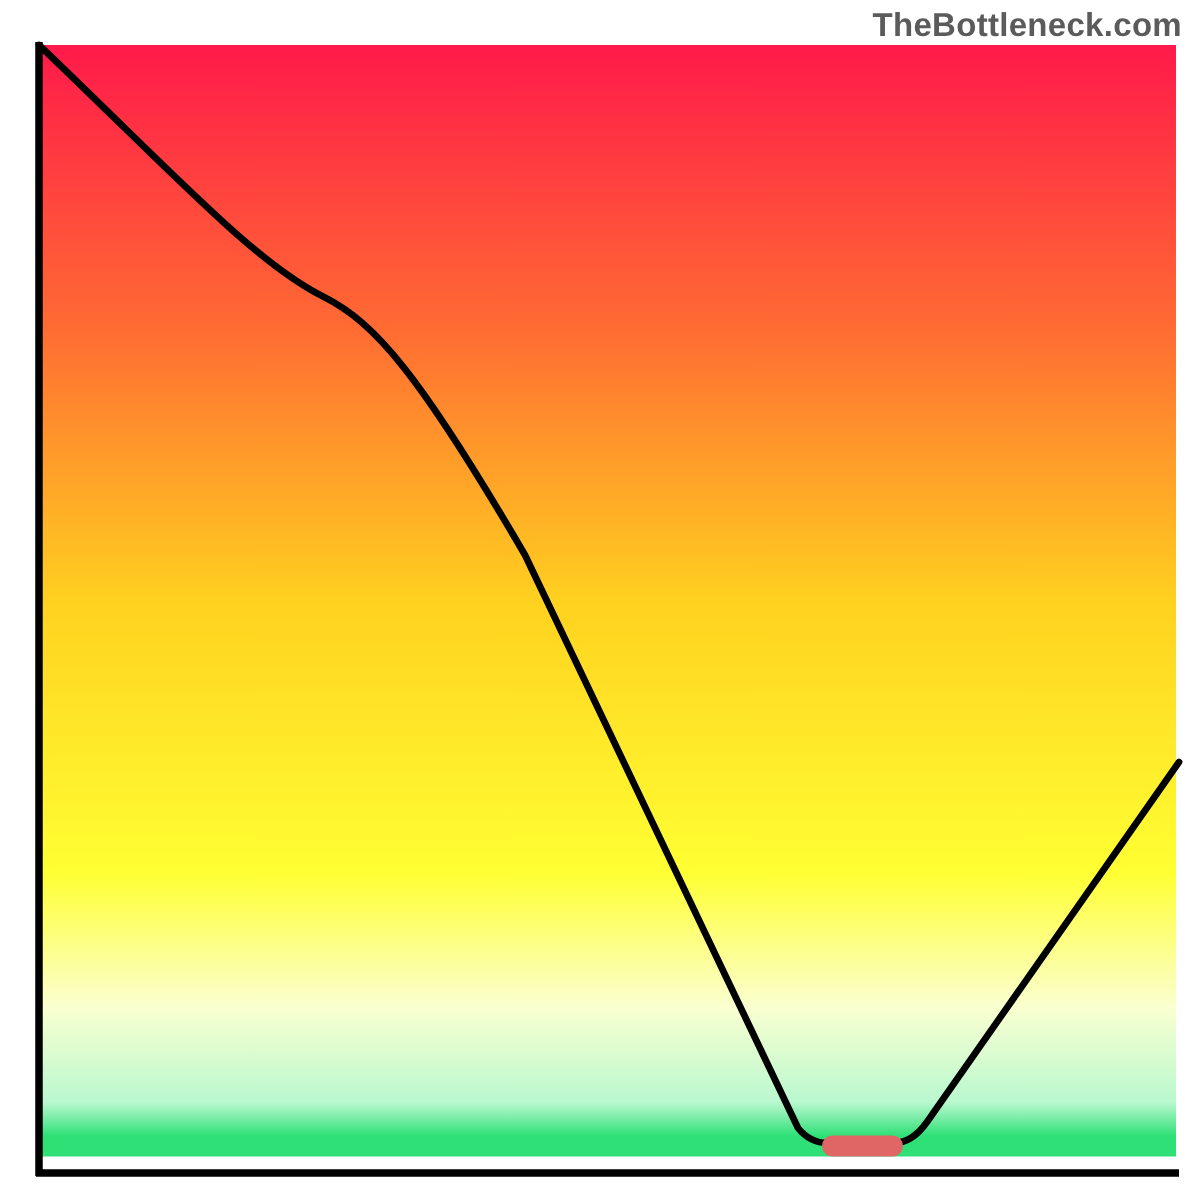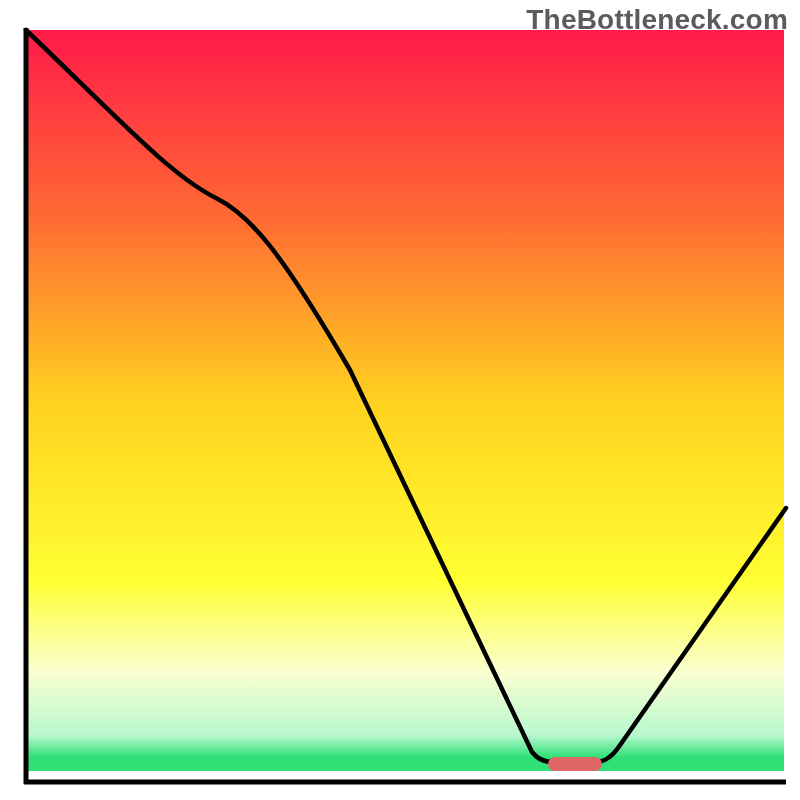--- a/index.html
+++ b/index.html
@@ -12,21 +12,21 @@
   }
   .container {
     position: relative;
     width: 800px;
     height: 800px;
   }
   .watermark {
     position: absolute;
     top: 4px;
     right: 12px;
-    font-size: 28px;
+    font-size: 22px;
     font-weight: 600;
     color: #5b5b5b;
     letter-spacing: 0.2px;
   }
   svg {
     display: block;
   }
 </style>
 </head>
 <body>

